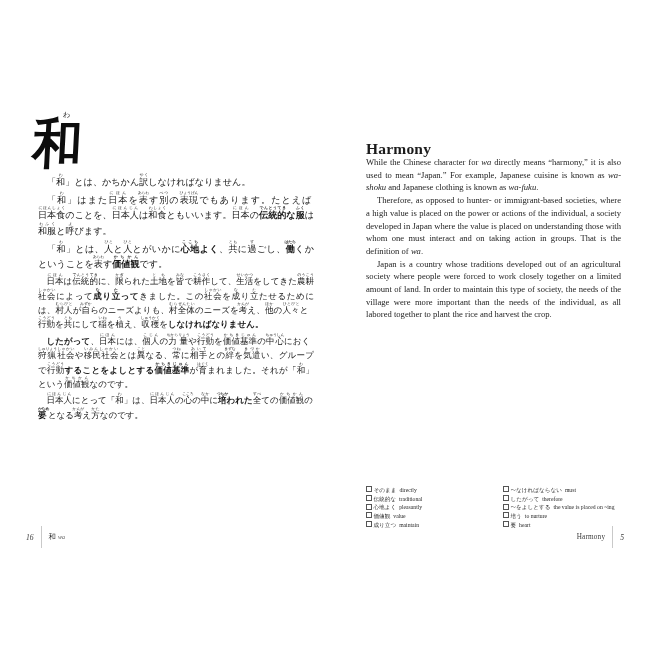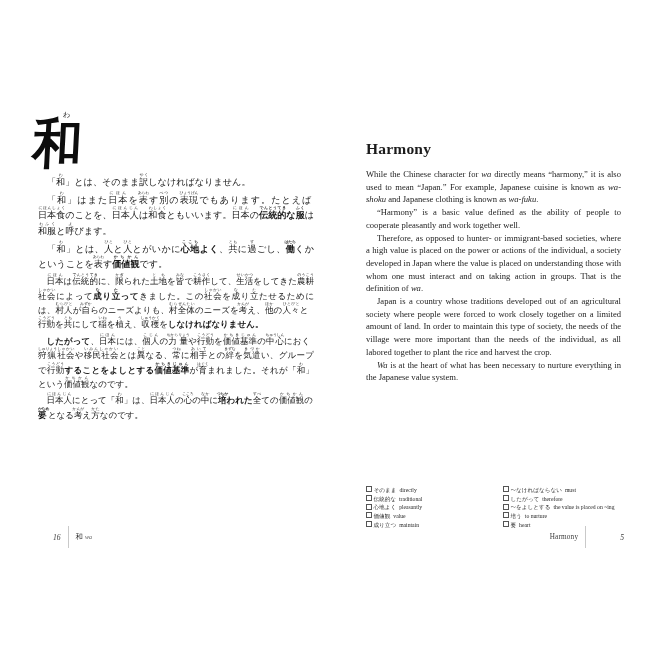--- a/index.html
+++ b/index.html
@@ -112,21 +112,21 @@
     top: 40px;
     font-size: 15.5px;
     font-weight: 700;
     letter-spacing: 0.2px;
     font-family: "Liberation Serif", serif;
     color: #1b1b1b;
   }
   .en-body {
     position: absolute;
     left: 18px;
-    top: 68px;
+    top: 56px;
     width: 255px;
   }
   .en-para {
     margin: 0;
     font-size: 8.6px;
     line-height: 12.7px;
     text-align: justify;
     color: #1d1d1d;
     font-family: "Liberation Serif", serif;
   }
@@ -183,21 +183,20 @@
   .footer-right {
     left: 540px;
     width: 84px;
     justify-content: flex-end;
   }
   .folio {
     font-family: "Liberation Serif", serif;
     font-style: italic;
     font-size: 7.6px;
     color: #3a3a3a;
-    margin-left: 27px;
   }
   .rule {
     display: inline-block;
     width: 1px;
     height: 22px;
     background: #c9c9c9;
     margin: 0 7px;
   }
   .run-head {
     font-family: "Liberation Serif", serif;
@@ -226,21 +225,21 @@
   <div class="page-left">
 
     <div class="brush-block">
       <div class="brush-furigana">わ</div>
       <div class="brush-char">和</div>
     </div>
 
     <div class="jp-body">
 
       <p class="jp-para size-a">
-        <span>「</span><ruby>和<rt>わ</rt></ruby><span>」とは、そのまま</span><ruby>訳<rt>やく</rt></ruby><span>しなければなりません。</span>
+        <span>「</span><ruby>和<rt>わ</rt></ruby><span>」とは、かちかん</span><ruby>訳<rt>やく</rt></ruby><span>しなければなりません。</span>
       </p>
 
       <p class="jp-para size-a">
         <span>「</span><ruby>和<rt>わ</rt></ruby><span>」はまた</span><ruby>日本<rt>にほん</rt></ruby><span>を</span><ruby>表<rt>あらわ</rt></ruby><span>す</span><ruby>別<rt>べつ</rt></ruby><span>の</span><ruby>表現<rt>ひょうげん</rt></ruby><span>でもあります。たとえば</span><ruby>日本食<rt>にほんしょく</rt></ruby><span>のことを、</span><ruby>日本人<rt>にほんじん</rt></ruby><span>は</span><ruby>和食<rt>わしょく</rt></ruby><span>ともいいます。</span><ruby>日本<rt>にほん</rt></ruby><span>の</span><b><ruby>伝統的<rt>でんとうてき</rt></ruby><ruby>な<rt> </rt></ruby></b><b><ruby>服<rt>ふく</rt></ruby></b><span>は</span><ruby>和服<rt>わふく</rt></ruby><span>と</span><ruby>呼<rt>よ</rt></ruby><span>びます。</span>
       </p>
 
       <p class="jp-para size-a">
         <span>「</span><ruby>和<rt>わ</rt></ruby><span>」とは、</span><ruby>人<rt>ひと</rt></ruby><span>と</span><ruby>人<rt>ひと</rt></ruby><span>とがいかに</span><b><ruby>心地<rt>ここち</rt></ruby></b><b>よく</b><span>、</span><ruby>共<rt>とも</rt></ruby><span>に</span><ruby>過<rt>す</rt></ruby><span>ごし、</span><b><ruby>働<rt>はたら</rt></ruby></b><span>くかということを</span><ruby>表<rt>あらわ</rt></ruby><span>す</span><b><ruby>価値観<rt>かちかん</rt></ruby></b><span>です。</span>
       </p>
 
@@ -260,29 +259,23 @@
   </div>
 
   <div class="page-right">
     <div class="en-title">Harmony</div>
 
     <div class="en-body">
       <p class="en-para">
         While the Chinese character for <i>wa</i> directly means “harmony,” it is also used to mean “Japan.” For example, Japanese cuisine is known as <i>wa-shoku</i> and Japanese clothing is known as <i>wa-fuku</i>.
       </p>
       <p class="en-para indent">
-        “Harmony” is a basic value defined as the ability of people to cooperate pleasantly and work together well.
-      </p>
-      <p class="en-para indent">
         Therefore, as opposed to hunter- or immigrant-based societies, where a high value is placed on the power or actions of the individual, a society developed in Japan where the value is placed on understanding those with whom one must interact and on taking action in groups. That is the definition of <i>wa</i>.
       </p>
       <p class="en-para indent">Japan is a country whose traditions developed out of an agricultural society where people were forced to work closely together on a limited amount of land. In order to maintain this type of society, the needs of the village were more important than the needs of the individual, as all labored together to plant the rice and harvest the crop.</p>
-      <p class="en-para indent">
-        <i>Wa</i> is at the heart of what has been necessary to nurture everything in the Japanese value system.
-      </p>
     </div>
   </div>
 
   <div class="glossary">
     <div class="gloss-col">
       <div class="gloss-item"><span class="gloss-box"></span><span class="gloss-jp">そのまま</span><span class="gloss-en">directly</span></div>
       <div class="gloss-item"><span class="gloss-box"></span><span class="gloss-jp">伝統的な</span><span class="gloss-en">traditional</span></div>
       <div class="gloss-item"><span class="gloss-box"></span><span class="gloss-jp">心地よく</span><span class="gloss-en">pleasantly</span></div>
       <div class="gloss-item"><span class="gloss-box"></span><span class="gloss-jp">価値観</span><span class="gloss-en">value</span></div>
       <div class="gloss-item"><span class="gloss-box"></span><span class="gloss-jp">成り立つ</span><span class="gloss-en">maintain</span></div>

